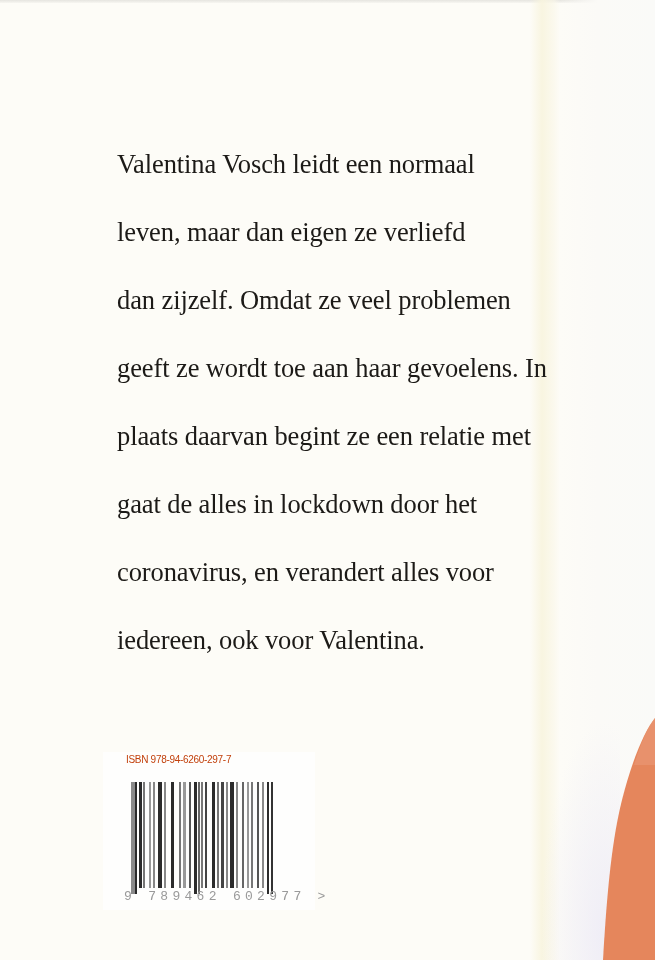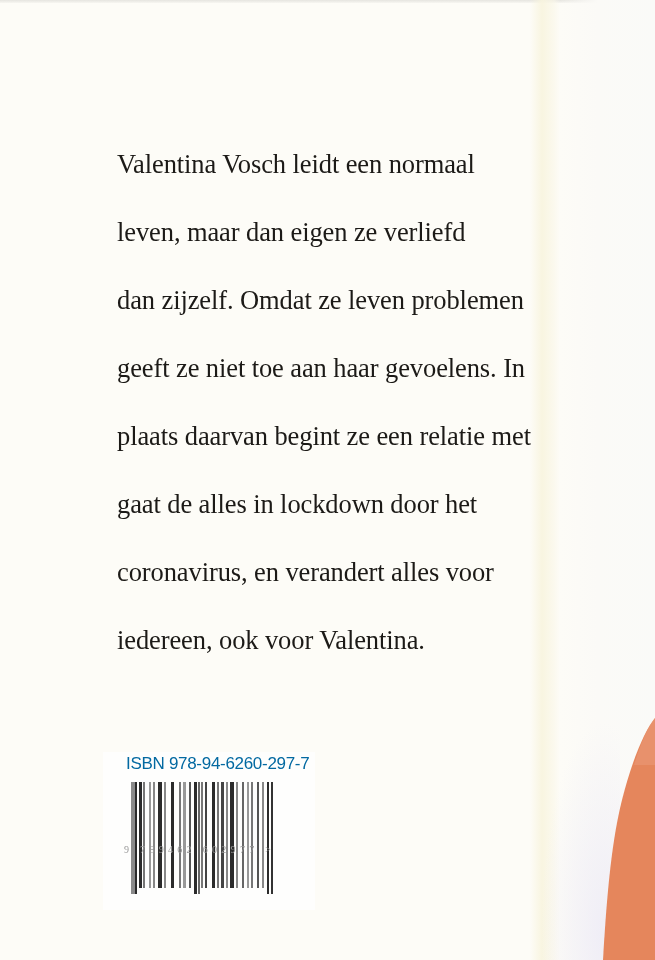--- a/index.html
+++ b/index.html
@@ -69,38 +69,38 @@
       top: 752px;
       width: 212px;
       height: 158px;
       background: #fefefd;
     }
     .isbn-label {
       position: absolute;
       left: 126px;
       top: 754px;
       font-family: "Liberation Sans", "DejaVu Sans", sans-serif;
-      font-size: 17px;
-      color: #0369a1;
+      font-size: 10px;
+      color: #c2410c;
       letter-spacing: -0.3px;
       white-space: nowrap;
     }
     .barcode {
       position: absolute;
       left: 131px;
       top: 782px;
       width: 152px;
       height: 118px;
     }
     .barcode-digits {
       position: absolute;
       left: 124px;
-      top: 844px;
-      font-family: Liberation Serif, serif;
-      font-size: 10px;
+      top: 889px;
+      font-family: Liberation Mono, monospace;
+      font-size: 13px;
       color: #9a9a9a;
       letter-spacing: 4.3px;
       white-space: pre;
     }
   </style>
 </head>
 <body>
 
 <div class="top-edge"></div>
 <div class="bg-band"></div>
@@ -109,22 +109,22 @@
 
 <svg class="orange-shape" viewBox="0 0 655 960" width="655" height="960">
   <path d="M655 718 C 645 730, 632 760, 622 800 C 612 840, 607 890, 603 960 L 655 960 Z" fill="#e5865c"></path>
   <path d="M655 718 C 648 726, 640 745, 634 765 L 655 765 Z" fill="#e99a76" opacity="0.6"></path>
 </svg>
 
 <div class="text-block">
   <p class="para">
     <span class="line">Valentina Vosch leidt een normaal</span>
     <span class="line">leven, maar dan eigen ze verliefd</span>
-    <span class="line">dan zijzelf. Omdat ze leven problemen</span>
-    <span class="line">geeft ze niet toe aan haar gevoelens. In</span>
+    <span class="line">dan zijzelf. Omdat ze veel problemen</span>
+    <span class="line">geeft ze wordt toe aan haar gevoelens. In</span>
     <span class="line">plaats daarvan begint ze een relatie met</span>
     <span class="line">gaat de alles in lockdown door het</span>
     <span class="line">coronavirus, en verandert alles voor</span>
     <span class="line">iedereen, ook voor Valentina.</span>
   </p>
   <p class="para">
     <span class="line">Over de auteur</span>
     
     
     

